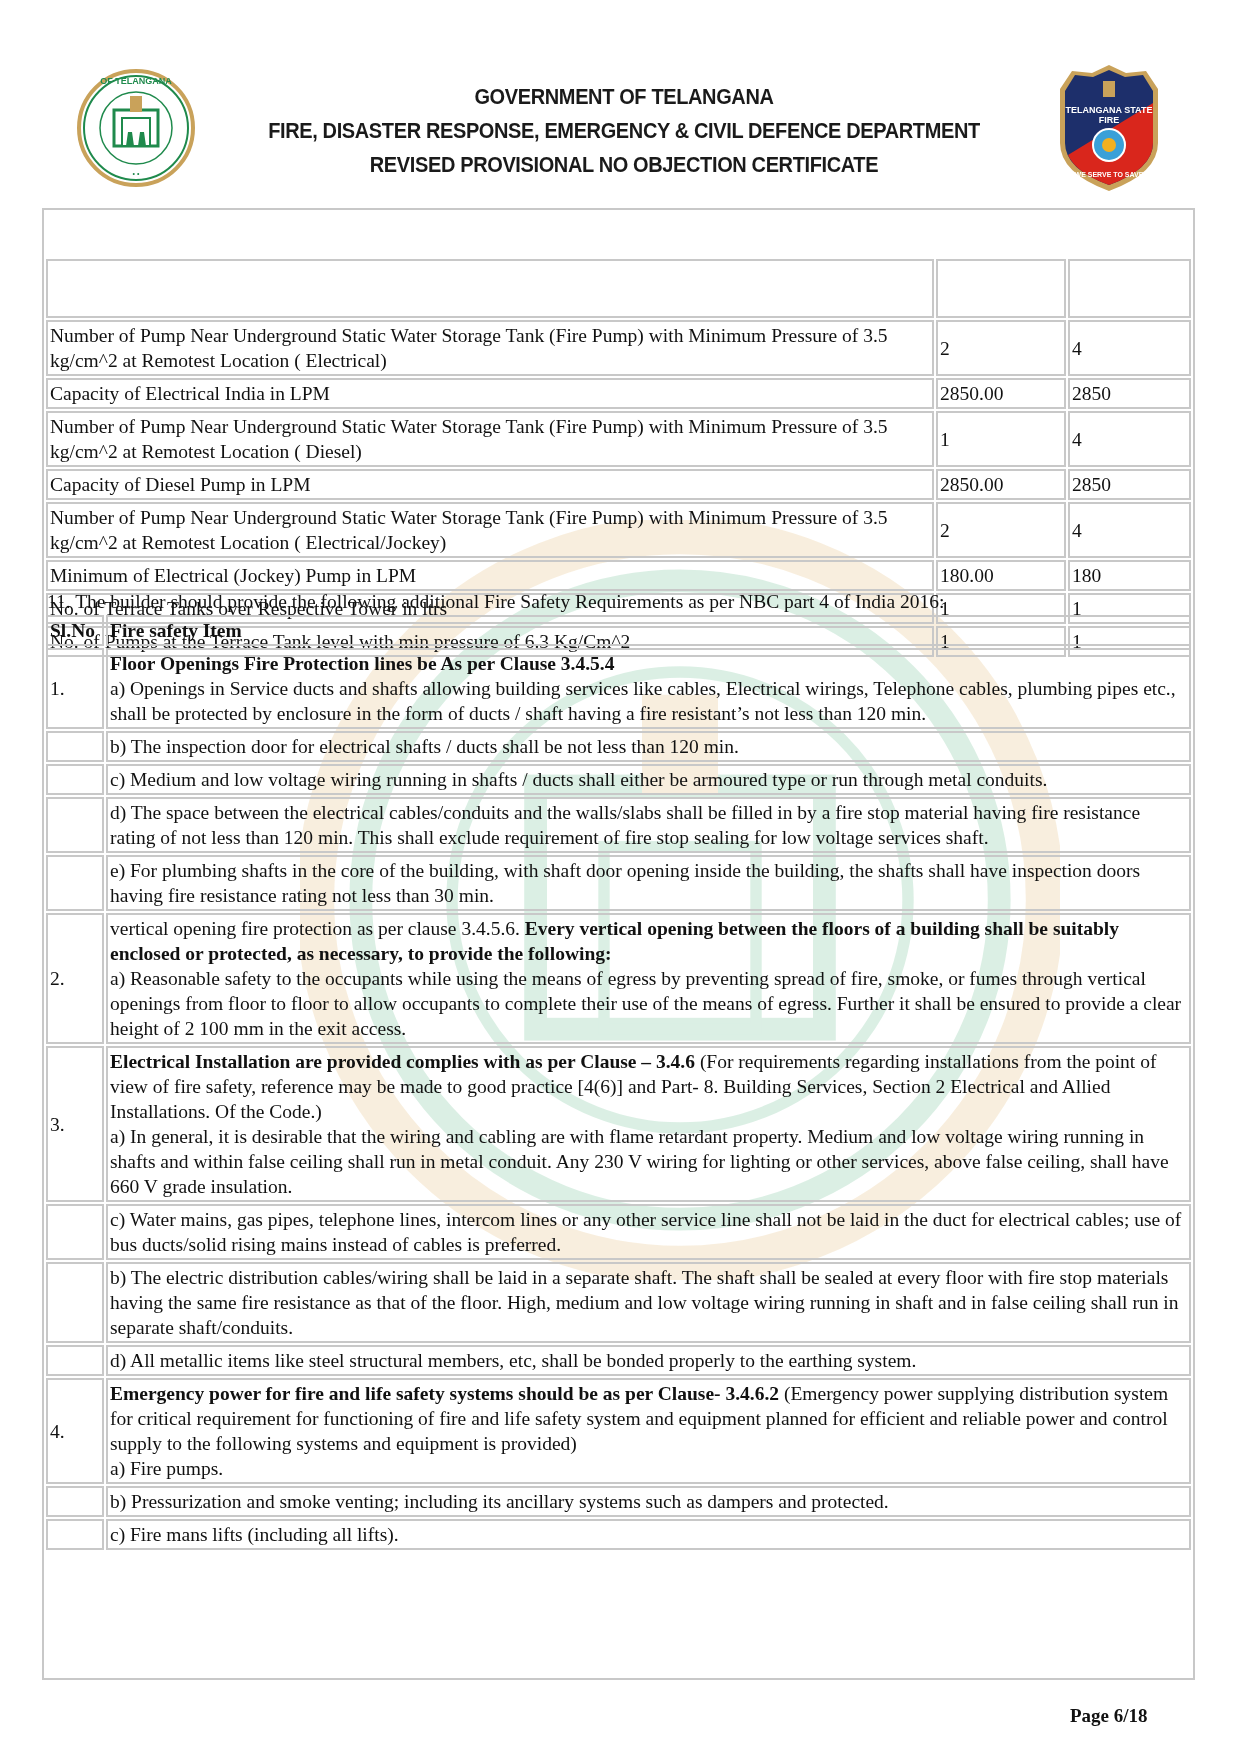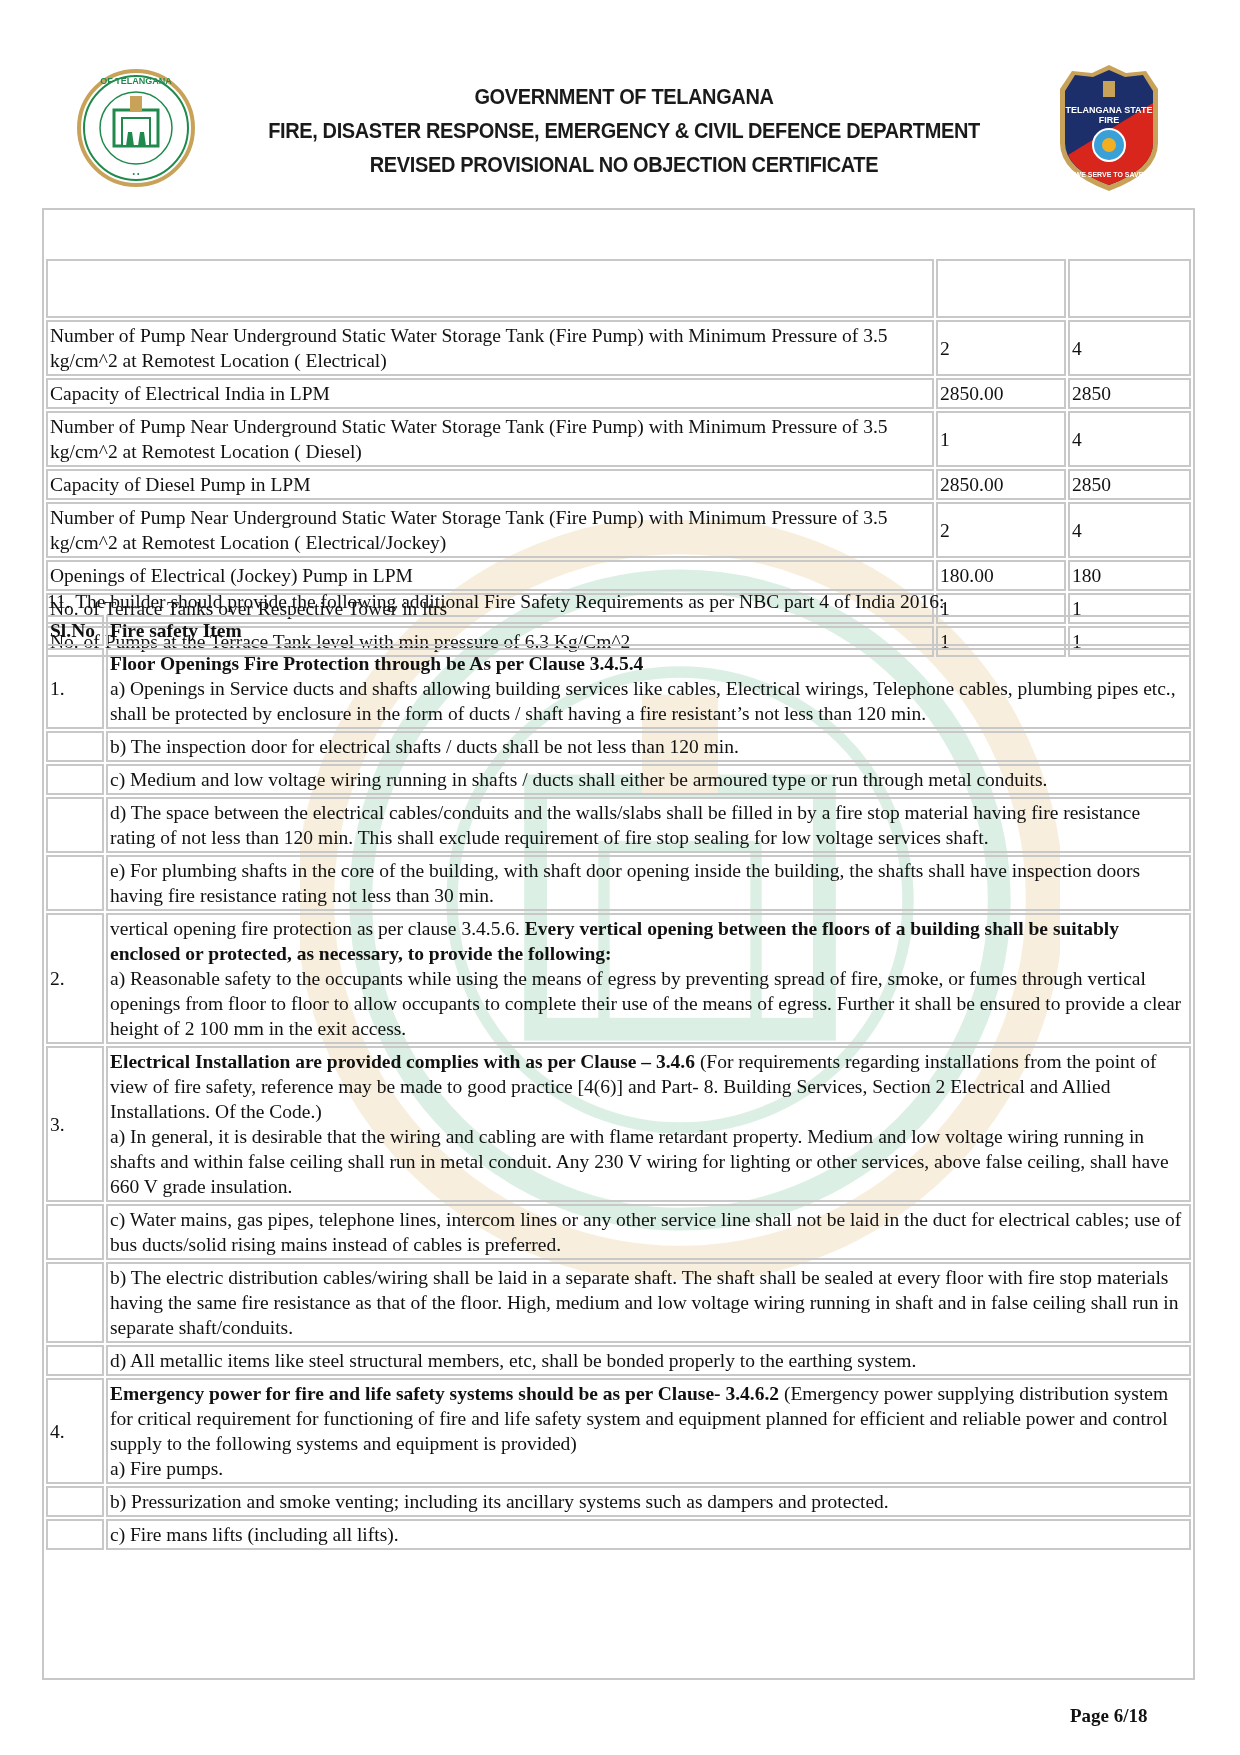--- a/index.html
+++ b/index.html
@@ -96,21 +96,21 @@
       <td>Capacity of Diesel Pump in LPM</td>
       <td>2850.00</td>
       <td>2850</td>
     </tr>
     <tr>
       <td>Number of Pump Near Underground Static Water Storage Tank (Fire Pump) with Minimum Pressure of 3.5 kg/cm^2 at Remotest Location ( Electrical/Jockey)</td>
       <td>2</td>
       <td>4</td>
     </tr>
     <tr>
-      <td>Openings of Electrical (Jockey) Pump in LPM</td>
+      <td>Minimum of Electrical (Jockey) Pump in LPM</td>
       <td>180.00</td>
       <td>180</td>
     </tr>
     <tr>
       <td>No. of Terrace Tanks over Respective Tower in ltrs</td>
       <td>1</td>
       <td>1</td>
     </tr>
     <tr>
       <td>No. of Pumps at the Terrace Tank level with min pressure of 6.3 Kg/Cm^2</td>
@@ -123,21 +123,21 @@
 <div class="note">11. The builder should provide the following additional Fire Safety Requirements as per NBC part 4 of India 2016:</div>
 
 <table class="t2">
   <tbody>
     <tr>
       <th>Sl.No</th>
       <th>Fire safety Item</th>
     </tr>
     <tr>
       <td>1.</td>
-      <td><b>Floor Openings Fire Protection through be As per Clause 3.4.5.4</b><br><span> a) Openings in Service ducts and shafts allowing building services like cables, Electrical wirings, Telephone cables, plumbing pipes etc., shall be protected by enclosure in the form of ducts / shaft having a fire resistant’s not less than 120 min.</span></td>
+      <td><b>Floor Openings Fire Protection lines be As per Clause 3.4.5.4</b><br><span> a) Openings in Service ducts and shafts allowing building services like cables, Electrical wirings, Telephone cables, plumbing pipes etc., shall be protected by enclosure in the form of ducts / shaft having a fire resistant’s not less than 120 min.</span></td>
     </tr>
     <tr>
       <td></td>
       <td> b) The inspection door for electrical shafts / ducts shall be not less than 120 min.</td>
     </tr>
     <tr>
       <td></td>
       <td> c) Medium and low voltage wiring running in shafts / ducts shall either be armoured type or run through metal conduits.</td>
     </tr>
     <tr>

